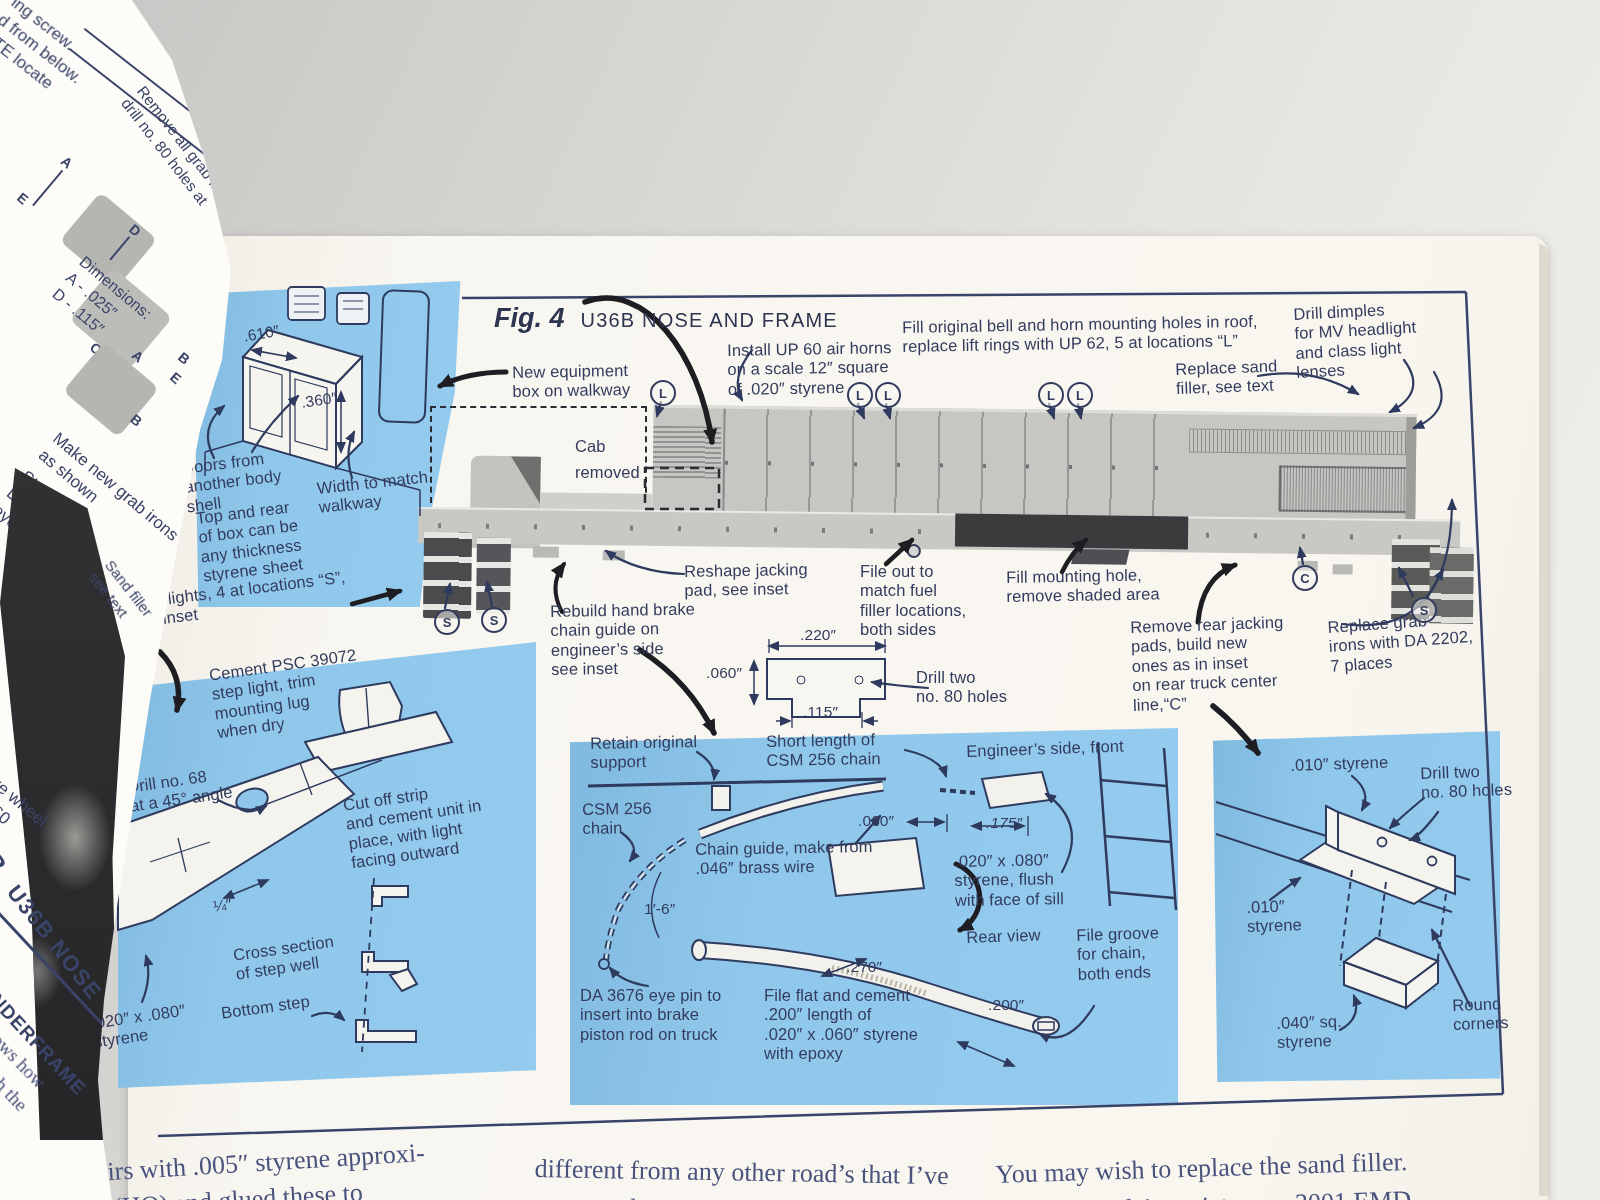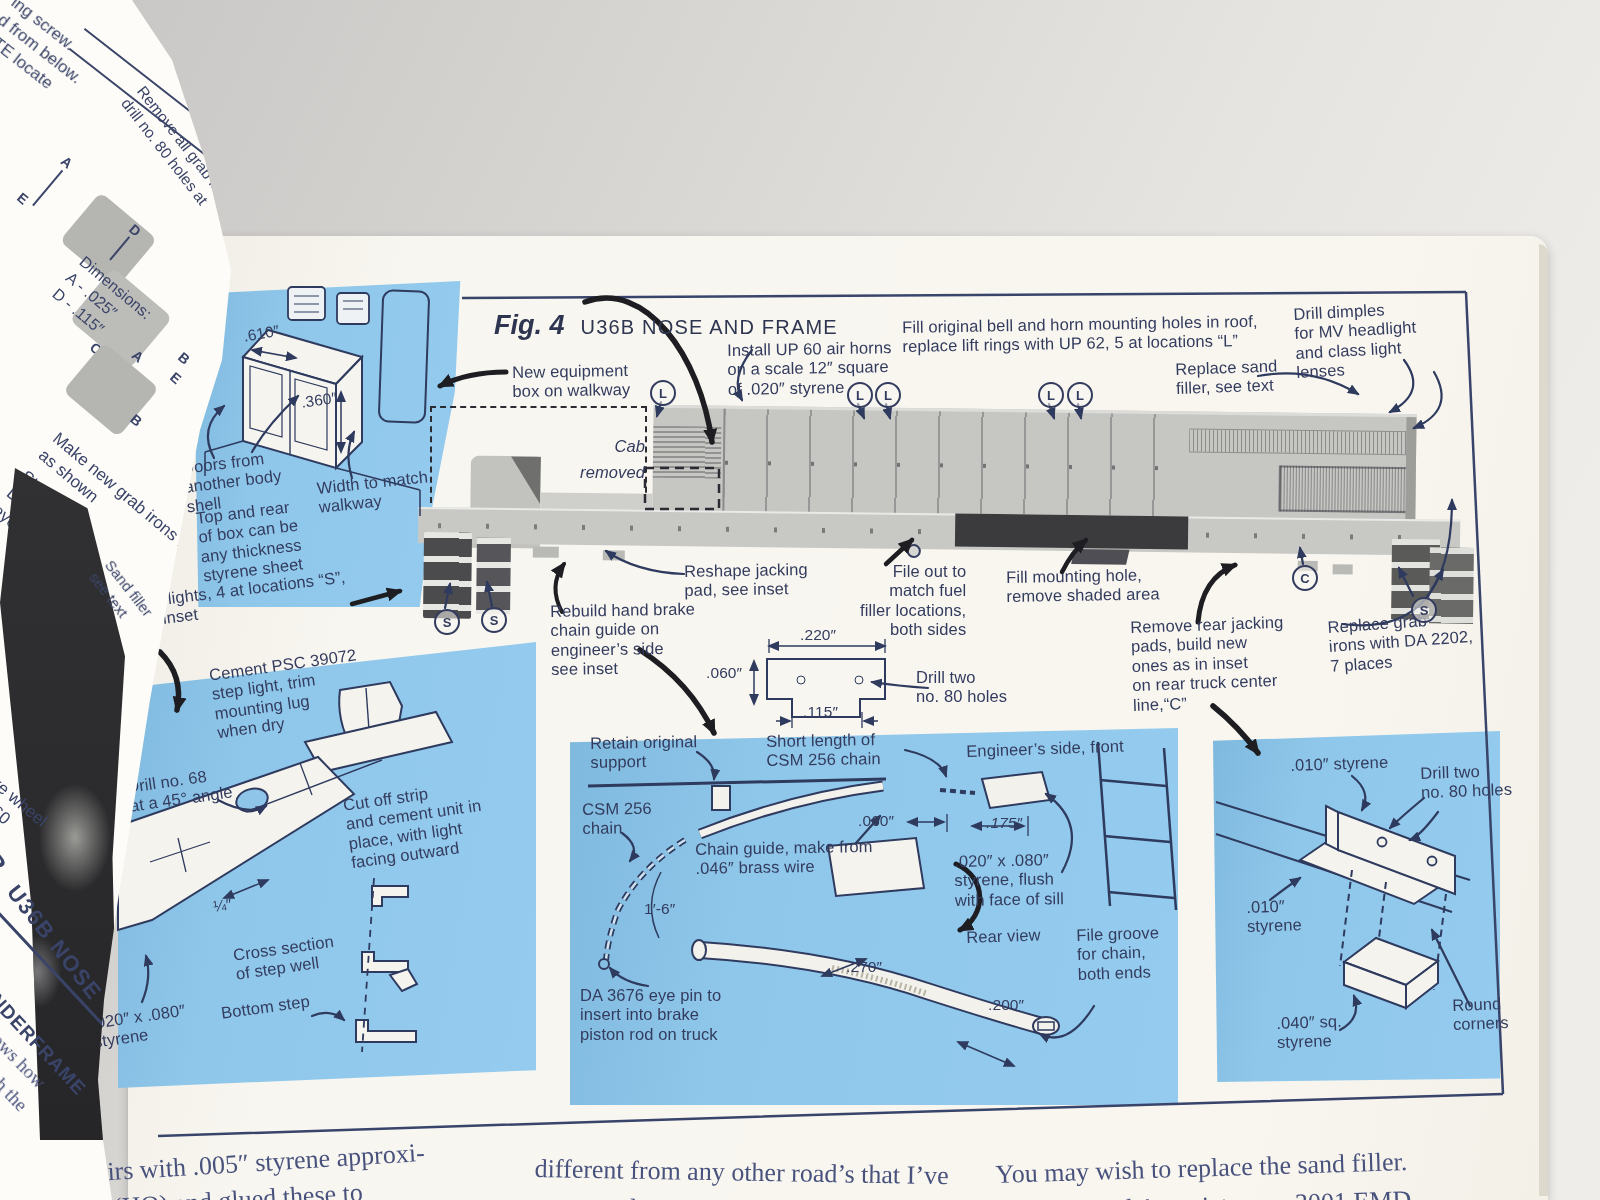--- a/index.html
+++ b/index.html
@@ -236,28 +236,28 @@
       <path d="M1340,1030 Q1362,1018 1354,996" marker-end="url(#an)"></path>
       <path d="M1470,1006 Q1448,962 1432,930" marker-end="url(#an)"></path>
       <path d="M218,800 Q248,816 266,806" marker-end="url(#an)"></path>
       <path d="M312,1016 Q330,1008 344,1020" marker-end="url(#an)"></path>
       <path d="M142,1002 Q152,978 146,956" marker-end="url(#an)"></path>
     </g>
   </svg>
 
   <div class="labels">
 
-    <div class="abs figttl" style="left:494px;top:303px;margin-top:7px;">
+    <div class="abs figttl" style="left:494px;top:303px;">
       <span style="font:italic 800 27px 'Liberation Sans',sans-serif;">Fig. 4</span>
       <span style="font:20px 'Liberation Sans',sans-serif;letter-spacing:1.2px;">U36B NOSE AND FRAME</span>
     </div>
 
     <div class="ann" style="left:512px;top:363px;transform:rotate(-1deg);">New equipment
 box on walkway</div>
-    <div class="ann" style="left:545px;top:433px;width:100px;text-align:right;line-height:1.6;font-style:italic;">Cab
+    <div class="ann" style="left:575px;top:433px;width:100px;text-align:left;line-height:1.6;">Cab
 removed</div>
     <div class="ann" style="left:727px;top:341px;transform:rotate(-1deg);">Install UP 60 air horns
 on a scale 12″ square
 of .020″ styrene</div>
     <div class="ann" style="left:902px;top:318px;transform:rotate(-1deg);">Fill original bell and horn mounting holes in roof,
 replace lift rings with UP 62, 5 at locations “L”</div>
     <div class="ann" style="left:1293px;top:305px;transform:rotate(-3deg);">Drill dimples
 for MV headlight
 and class light
 lenses</div>
@@ -271,21 +271,21 @@
     <div class="ann" style="left:195px;top:509px;transform:rotate(-7deg);">Top and rear
 of box can be
 any thickness
 styrene sheet</div>
     <div class="ann" style="left:316px;top:479px;transform:rotate(-6deg);">Width to match
 walkway</div>
     <div class="ann" style="left:128px;top:594px;transform:rotate(-7deg);">Step lights, 4 at locations “S”,
 see inset</div>
     <div class="ann" style="left:684px;top:562px;transform:rotate(-1deg);">Reshape jacking
 pad, see inset</div>
-    <div class="ann" style="left:860px;top:562px;text-align:right;">File out to
+    <div class="ann" style="left:860px;top:562px;">File out to
 match fuel
 filler locations,
 both sides</div>
     <div class="ann" style="left:1006px;top:568px;transform:rotate(-1deg);">Fill mounting hole,
 remove shaded area</div>
     <div class="ann" style="left:1130px;top:618px;transform:rotate(-2deg);">Remove rear jacking
 pads, build new
 ones as in inset
 on rear truck center
 line,“C”</div>
@@ -344,20 +344,24 @@
     <div class="ann" style="left:954px;top:852px;transform:rotate(-1deg);">.020″ x .080″
 styrene, flush
 with face of sill</div>
     <div class="ann" style="left:966px;top:928px;transform:rotate(-2deg);">Rear view</div>
     <div class="ann" style="left:1076px;top:926px;transform:rotate(-2deg);">File groove
 for chain,
 both ends</div>
     <div class="ann" style="left:580px;top:986px;">DA 3676 eye pin to
 insert into brake
 piston rod on truck</div>
+    <div class="ann" style="left:764px;top:986px;">File flat and cement
+.200″ length of
+.020″ x .060″ styrene
+with epoxy</div>
     <div class="ann dim" style="left:846px;top:958px;">.270″</div>
     <div class="ann dim" style="left:988px;top:996px;">.200″</div>
 
     <div class="ann" style="left:1290px;top:756px;transform:rotate(-2deg);">.010″ styrene</div>
     <div class="ann" style="left:1420px;top:764px;transform:rotate(-2deg);">Drill two
 no. 80 holes</div>
     <div class="ann" style="left:1246px;top:898px;transform:rotate(-2deg);">.010″
 styrene</div>
     <div class="ann" style="left:1276px;top:1014px;transform:rotate(-2deg);">.040″ sq.
 styrene</div>

